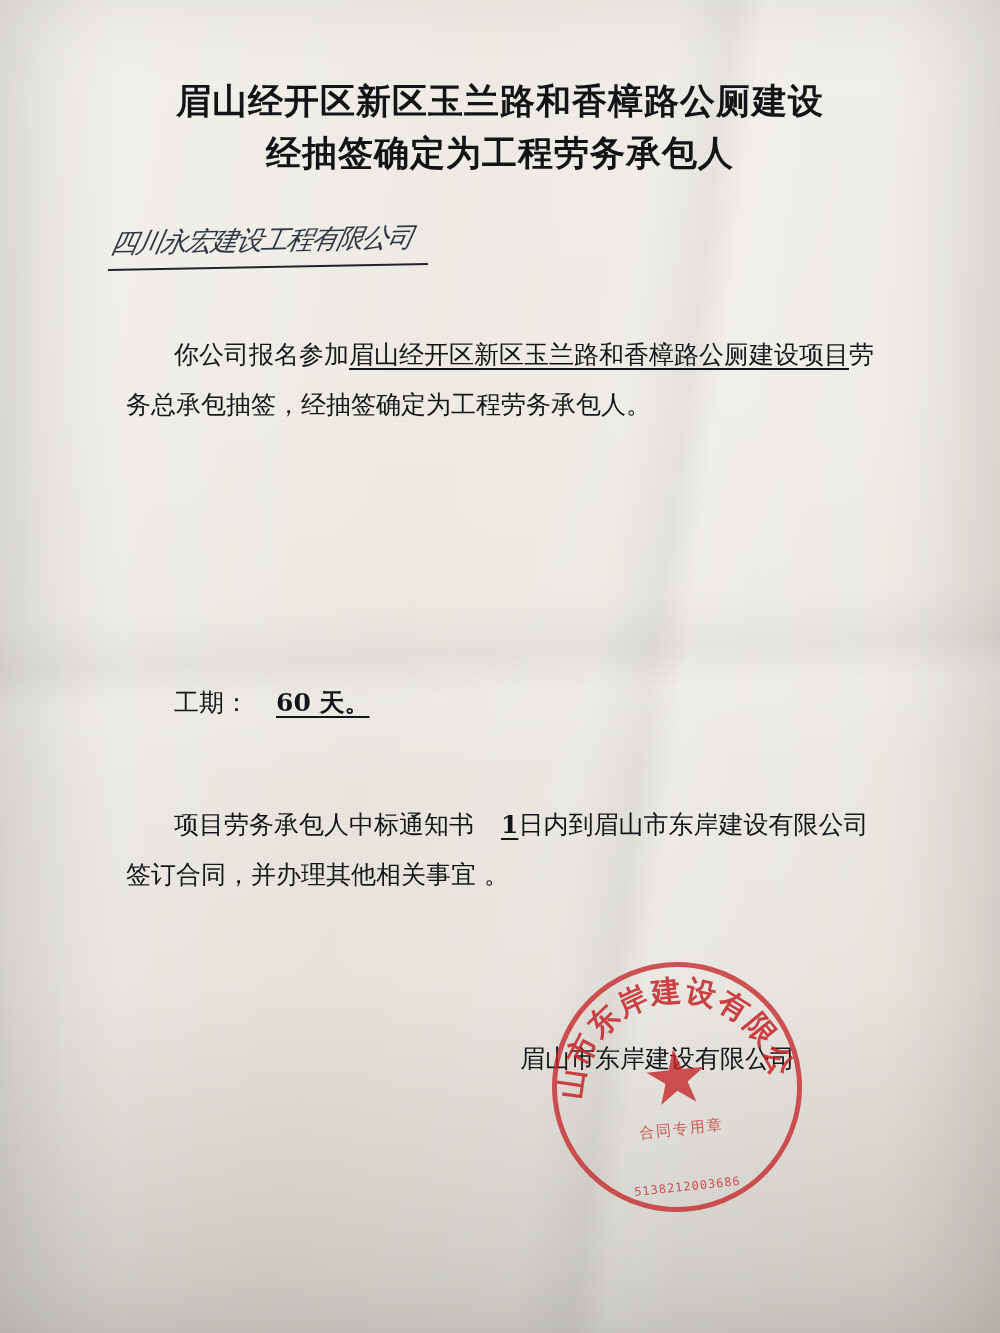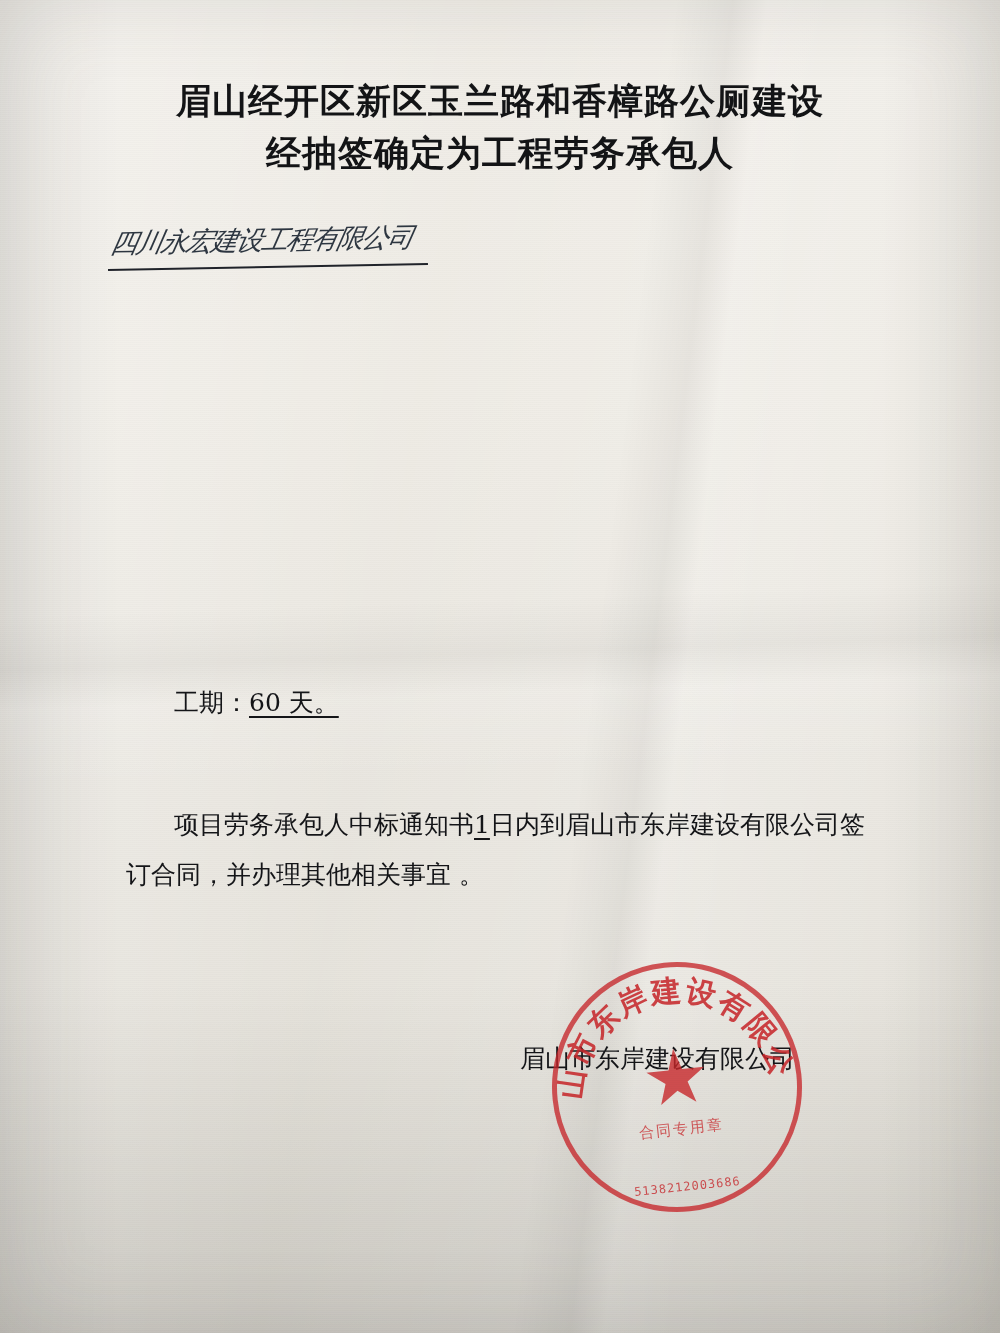--- a/index.html
+++ b/index.html
@@ -122,21 +122,21 @@
     color: #141518;
     font-family: "DejaVu Serif", "Liberation Serif", serif;
   }
   .p-body1 { left: 126px; top: 330px; width: 760px; text-indent: 48px; }
   .p-bid   { left: 126px; top: 500px; width: 760px; text-indent: 48px; font-weight: bold; }
   .p-dur   { left: 126px; top: 678px; width: 760px; text-indent: 48px; }
   .p-body2 { left: 126px; top: 800px; width: 760px; text-indent: 48px; }
   .p-note  { left: 126px; top: 972px; width: 400px; text-indent: 48px; }
 
   .u { text-decoration: underline; text-underline-offset: 5px; }
-  .b { font-weight: normal; }
+  .b { font-weight: bold; margin-left: 27px; }
 
   .sign-block {
     position: absolute;
     left: 520px;
     top: 1032px;
     width: 330px;
     font-size: 25px;
     line-height: 54px;
     color: #141518;
     text-align: left;
@@ -223,20 +223,23 @@
   <div class="crease c5"></div>
 
   <div id="doc">
 
     <div class="title l1">眉山经开区新区玉兰路和香樟路公厕建设</div>
     <div class="title l2">经抽签确定为工程劳务承包人</div>
 
     <div class="handwriting">四川永宏建设工程有限公司</div>
     <div class="hand-underline"></div>
 
+    <div class="para p-body1">
+      <span>你公司报名参加</span><span class="u">眉山经开区新区玉兰路和香樟路公厕建设项目</span><span>劳务总承包抽签，经抽签确定为工程劳务承包人。</span>
+    </div>
 
 
     <div class="para p-dur">
       <span>工期：</span><span class="u b">60 天。</span>
     </div>
 
     <div class="para p-body2">
       <span>项目劳务承包人中标通知书</span><span class="u b">1</span><span>日内到眉山市东岸建设有限公司签订合同，并办理其他相关事宜 。</span>
     </div>
 

